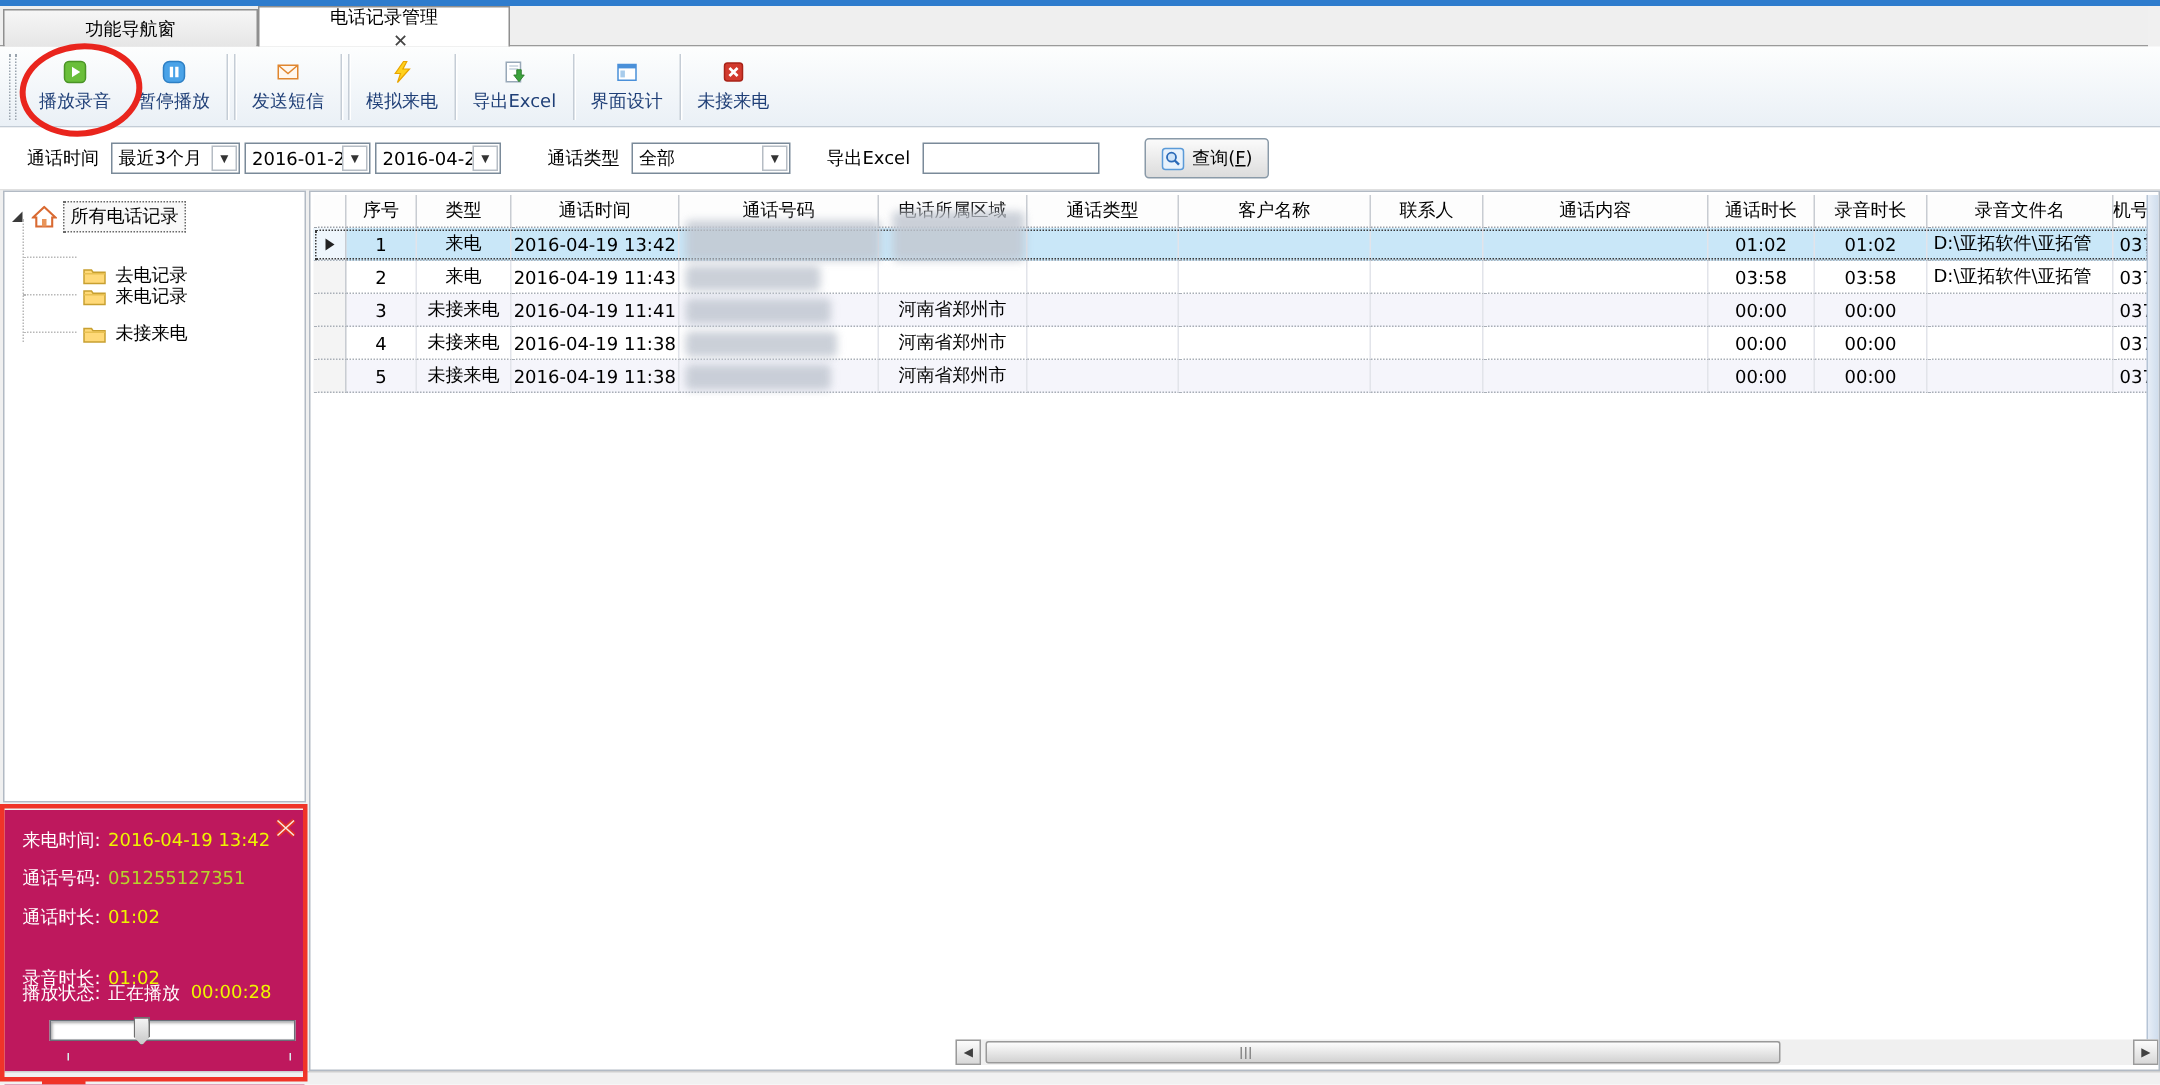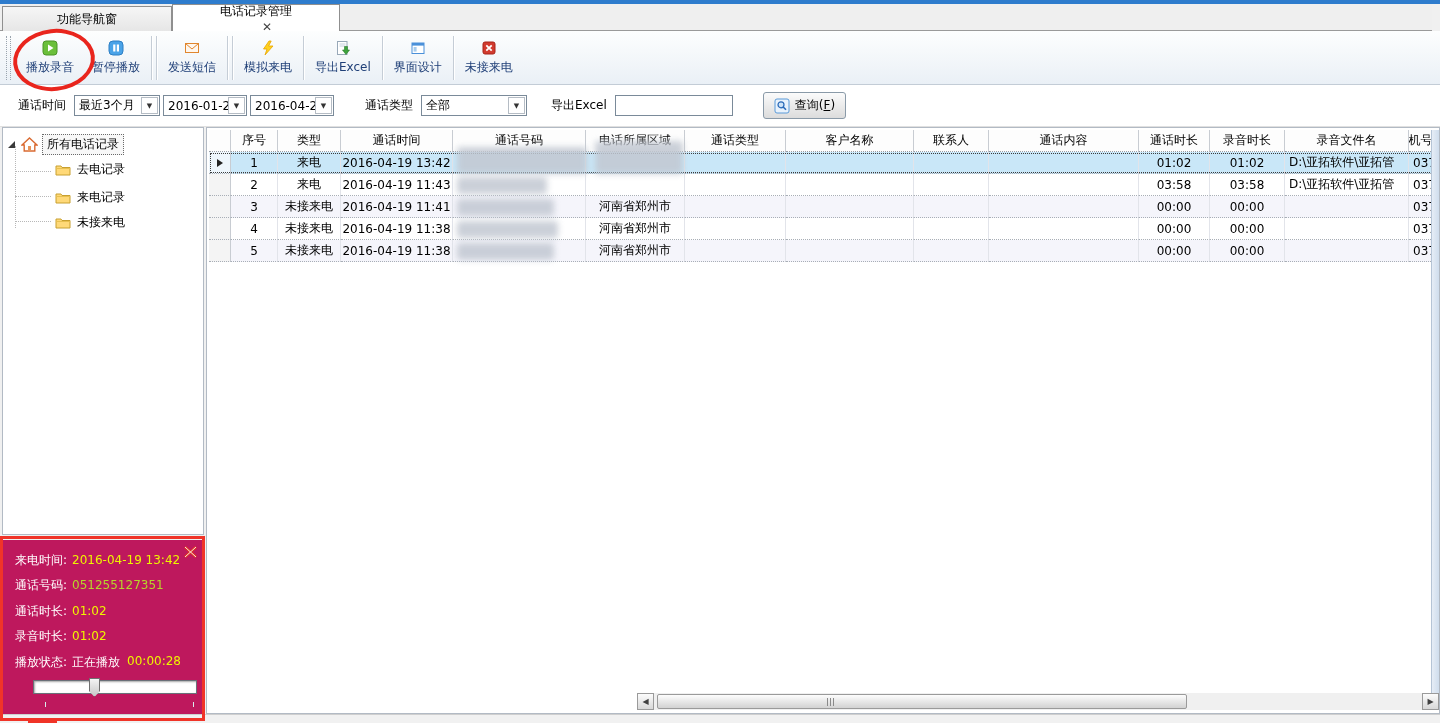--- a/index.html
+++ b/index.html
@@ -256,21 +256,21 @@
     </span>
     <span class="tree-ico">
       <svg width="17" height="15">
           <polygon points="8.5,1 16,8 13.8,8 13.8,14 3.2,14 3.2,8 1,8" fill="#fff" stroke="#d96a32" stroke-width="1.4"></polygon>
           <rect x="7" y="9" width="3" height="5" fill="#e8945a"></rect>
         </svg>
     </span>
     <span class="tree-root-label">所有电话记录</span>
   </div>
 
-  <div class="tree-child" style="top:30px">
+  <div class="tree-child" style="top:44px">
     <span class="tree-ico">
       <svg width="16" height="13">
           <path d="M1 3 L1 12 L15 12 L15 4.5 L7 4.5 L6 3 Z" fill="#ffd978" stroke="#c8a030"></path>
           <path d="M1 5.5 L15 5.5" stroke="#e8c050"></path>
         </svg>
     </span>
     <span>去电记录</span>
   </div>
   <div class="tree-child" style="top:58px">
     <span class="tree-ico">
@@ -430,21 +430,21 @@
 
   <div class="p-line" style="top:12px">
     <span>来电时间:</span><span class="p-val">2016-04-19 13:42</span>
   </div>
   <div class="p-line" style="top:37px">
     <span>通话号码:</span><span class="p-val phone">051255127351</span>
   </div>
   <div class="p-line" style="top:63px">
     <span>通话时长:</span><span class="p-val">01:02</span>
   </div>
-  <div class="p-line" style="top:88px">
+  <div class="p-line" style="top:104px">
     <span>录音时长:</span><span class="p-val">01:02</span>
   </div>
   <div class="p-line" style="top:114px">
     <span>播放状态:</span><span style="margin-left:5px">正在播放</span>
   </div>
   <span class="p-elapsed" style="top:114px">00:00:28</span>
 
   <div class="p-slider">
     <div class="p-thumb"></div>
   </div>

